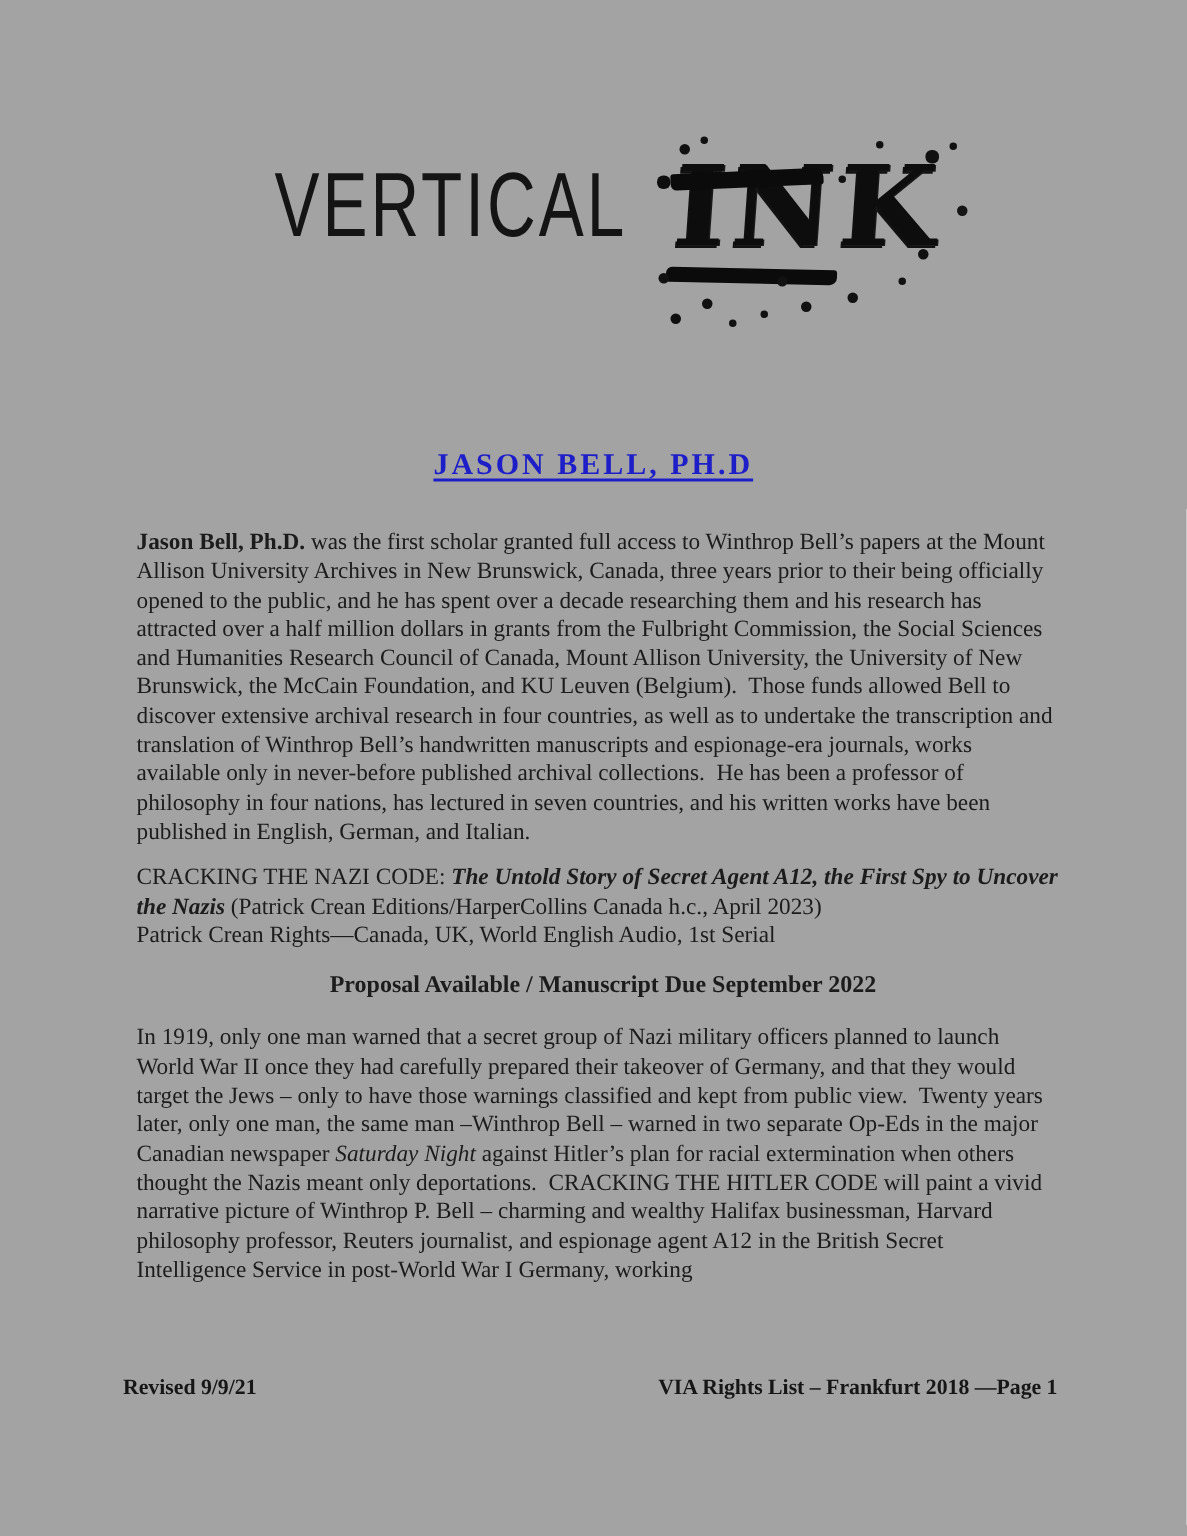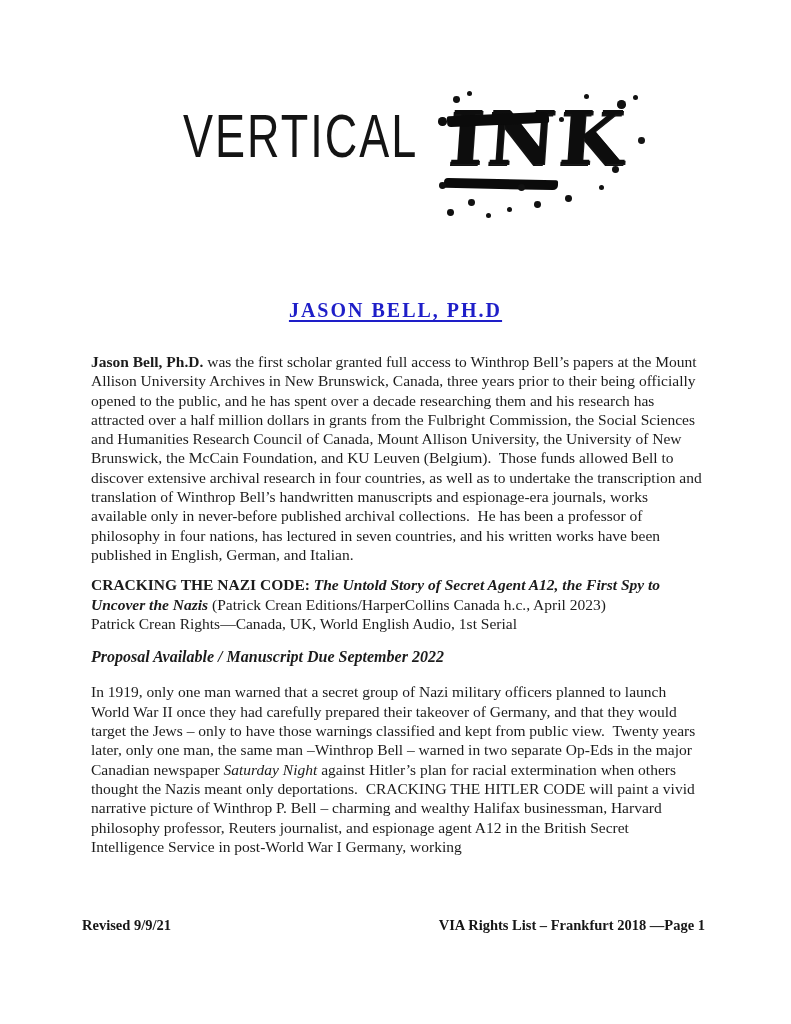--- a/index.html
+++ b/index.html
@@ -1,18 +1,18 @@
 <!DOCTYPE html>
 <html><head>
 <meta charset="utf-8">
 <style>
   html,body { margin:0; padding:0; background:#e8e8e8; }
   .page {
     position:relative; width:791px; height:1024px; margin:0 auto;
-    background:#ffffff; overflow:hidden;
+    background:#a3a3a3; overflow:hidden;
     font-family:"Liberation Serif", serif; color:#1c1c1c;
   }
 
   
   .logo-vertical {
     position:absolute; left:183px; top:106px;
     font-family:"Liberation Sans", sans-serif; font-weight:400;
     font-size:45px; line-height:45px; letter-spacing:2px; color:#141414;
     transform:scaleY(1.35); transform-origin:left top; white-space:nowrap;
   }
@@ -48,24 +48,24 @@
     text-align:center; font-size:20px; font-weight:bold; letter-spacing:2px;
     text-decoration:underline; text-underline-offset:3px; text-decoration-thickness:2px;
     color:#1e1ec8; cursor:pointer;
   }
 
   
   .content { position:absolute; left:91px; top:352px; width:622px; font-size:15.5px; line-height:19.3px; }
   .content p { margin:0; white-space:pre-wrap; }
   .bio { width:614px; }
   .book-heading { margin-top:11px !important; width:616px; }
-  .book-heading .bold { font-weight:bold; }
+  .book-heading .bold { font-weight:normal; }
   .book-heading .bolditalic { font-weight:bold; font-style:italic; }
   .rights-line { white-space:pre-wrap; }
-  .availability { margin-top:14px !important; font-weight:bold; font-style:italic; font-size:16px; }
+  .availability { margin-top:14px !important; font-weight:bold; font-size:16px;text-align:center; }
   .synopsis { margin-top:16px !important; margin-left:12px; width:612px; }
   .synopsis .magazine { font-style:italic; }
 
   
   .footer {
     position:absolute; left:82px; right:86px; top:917px;
     display:flex; justify-content:space-between;
     font-weight:bold; font-size:14.5px; color:#161616;
   }
 </style>

